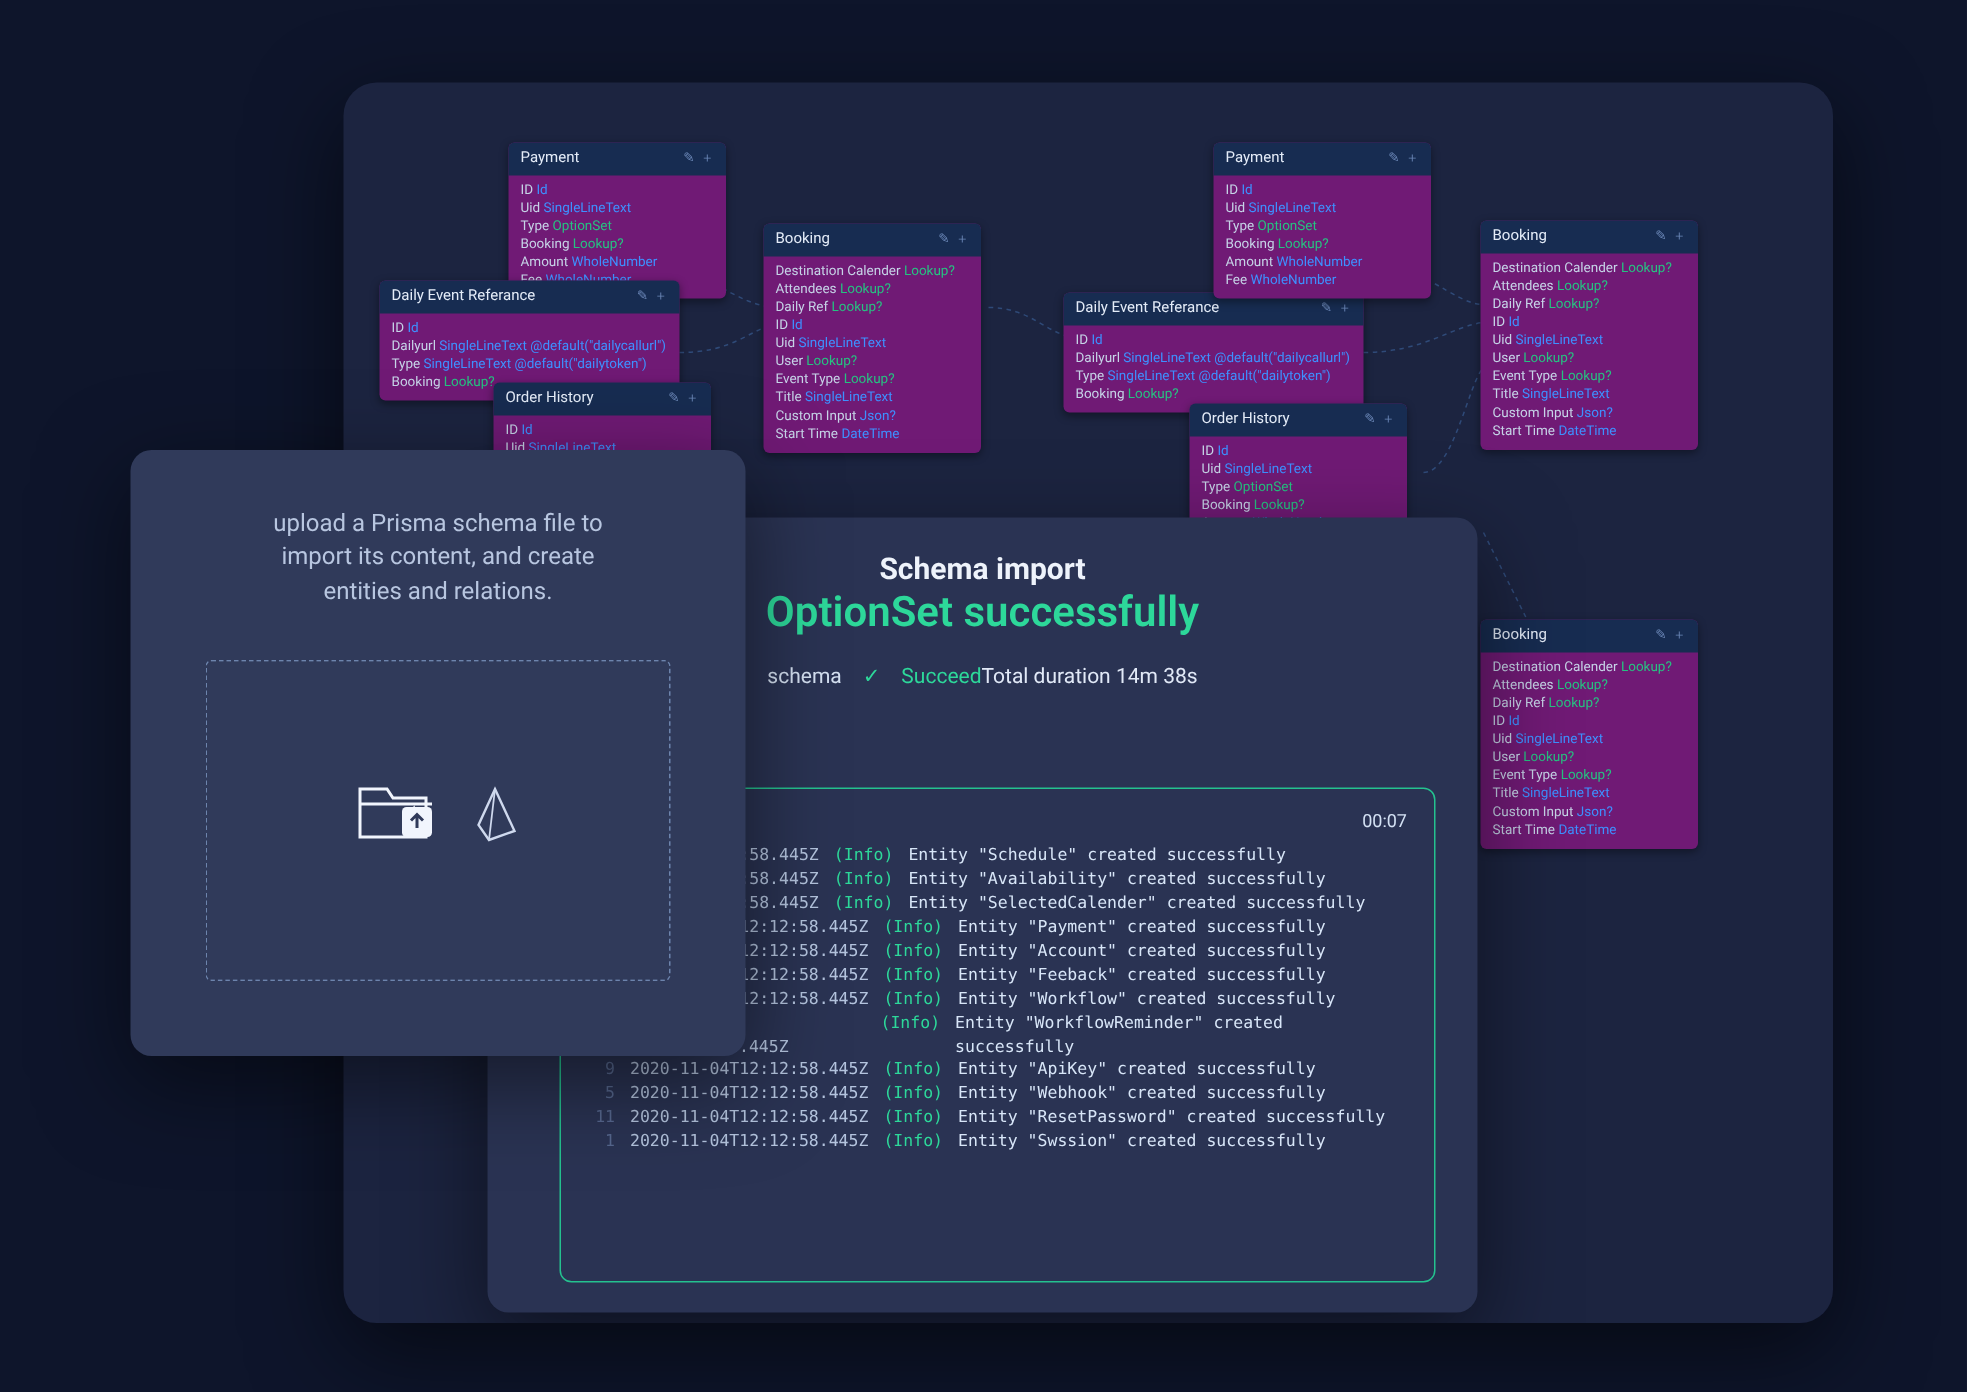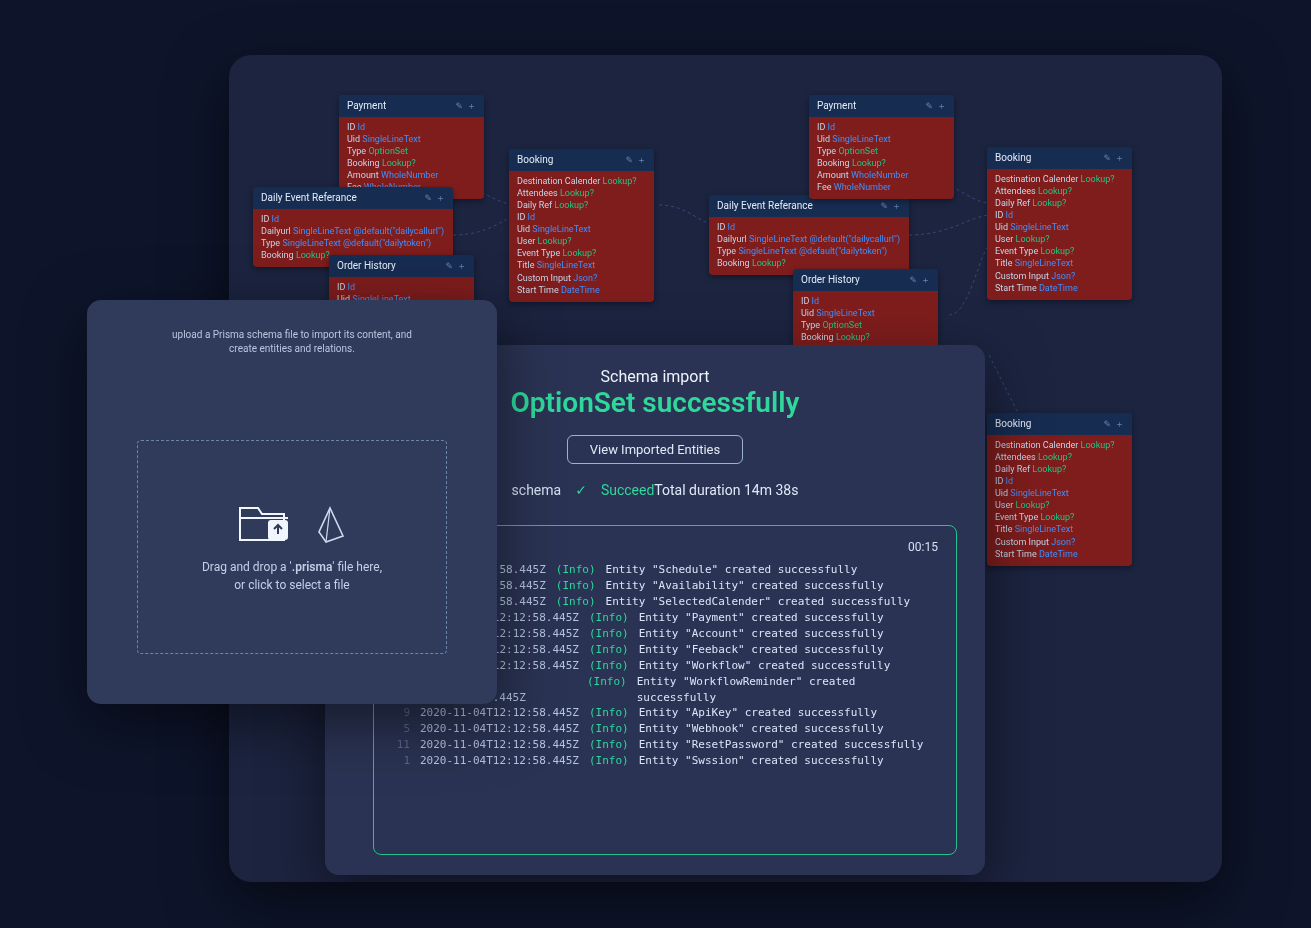--- a/index.html
+++ b/index.html
@@ -1,52 +1,52 @@
 <!DOCTYPE html>
 <html><head>
 <meta charset="utf-8">
 <style>
   html,body{margin:0;padding:0;width:1311px;height:928px;background:#0e152b;font-family:-apple-system,BlinkMacSystemFont,"Segoe UI",Roboto,Helvetica,Arial,sans-serif;color:#d5e1f2;overflow:hidden}
   .stage{position:relative;width:1311px;height:928px;}
   .app-window{position:absolute;left:229px;top:55px;width:993px;height:827px;background:#1c2440;border-radius:22px;box-shadow:0 20px 60px rgba(0,0,0,0.55);overflow:hidden}
 
   .erd{position:absolute;left:0;top:0;width:100%;height:360px;}
-  .entity{position:absolute;background:#7f1d1d;border-radius:4px;box-shadow:0 2px 6px rgba(0,0,0,0.4);font-size:9px;line-height:1.35;min-width:145px}
+  .entity{position:absolute;background:#701a75;border-radius:4px;box-shadow:0 2px 6px rgba(0,0,0,0.4);font-size:9px;line-height:1.35;min-width:145px}
   .entity .hdr{display:flex;align-items:center;justify-content:space-between;background:#172c51;padding:4px 8px;border-top-left-radius:4px;border-top-right-radius:4px;font-size:10px;color:#e4ecf8}
   .entity .hdr .icons{display:flex;gap:4px;color:#6a86b6;font-size:9px}
   .entity .body{padding:4px 8px 6px 8px}
   .fld{white-space:nowrap}
   .fk{color:#c6d3e7}
   .ft{color:#3e90ff}
   .fl{color:#26c281}
 
   .results{position:absolute;left:96px;top:290px;width:660px;height:530px;background:#2a3353;border-radius:14px;box-shadow:0 20px 60px rgba(0,0,0,0.5)}
   .res-hdr{text-align:center;padding-top:22px}
-  .res-title{font-size:16px;font-weight:400;color:#eef3fb}
+  .res-title{font-size:20px;font-weight:700;color:#eef3fb}
   .res-sub{font-size:28px;font-weight:600;color:#2dd89a;margin-top:0px}
   .view-btn{display:inline-block;margin-top:16px;border:1px solid #9fb1d4;border-radius:6px;padding:6px 22px;font-size:13px;color:#e1e9f7;cursor:pointer}
 
   .jobline{display:flex;align-items:center;justify-content:center;padding:18px 28px 0 28px;font-size:14px}
   .jobline .left{display:flex;align-items:center;gap:14px}
   .chk{color:#2dd89a;font-size:14px}
   .succ{color:#2dd89a}
   .dur{color:#e1e9f7}
 
   .logpanel{position:absolute;left:48px;right:28px;top:180px;bottom:20px;border:1px solid #24c28f;border-radius:8px;padding:14px 18px 12px 18px;}
   .logtop{display:flex;justify-content:space-between;font-size:12px;color:#d4e2f4;margin-bottom:8px}
   .logs{font-family:ui-monospace,Menlo,Consolas,monospace;font-size:11px;line-height:1.45}
   .logrow{display:flex;gap:10px}
   .ln{width:18px;text-align:right;color:#57688f}
   .ts{color:#b4c4de}
   .lv{color:#2dd89a}
   .msg{color:#d8e6f8}
 
   .import-card{position:absolute;left:87px;top:300px;width:370px;height:360px;background:#303a5a;border-radius:14px;box-shadow:0 18px 60px rgba(0,0,0,0.5);padding:22px 20px;text-align:center}
   .imp-title{font-size:21px;font-weight:600;color:#f1f5fd;margin-bottom:6px}
-  .imp-sub{font-size:10px;color:#b8c6e0;line-height:1.4;max-width:260px;margin:6px auto}
+  .imp-sub{font-size:16px;color:#b8c6e0;line-height:1.4;max-width:260px;margin:16px auto}
   .dropzone{position:absolute;left:50px;right:50px;top:140px;bottom:50px;border:1px dashed #6d84ad;border-radius:4px;display:flex;flex-direction:column;align-items:center;justify-content:center}
   .dz-icons{display:flex;gap:24px;align-items:flex-end;margin-bottom:14px}
   .dz-text{font-size:12px;color:#c3d0e8;line-height:1.5;text-align:center}
   .prisma-tag{font-weight:600}
   svg{display:block}
 </style>
 </head>
 <body>
 
 <div class="stage">
@@ -220,34 +220,33 @@
             <div class="fld"><span class="fk">Custom Input </span><span class="ft">Json?</span></div>
             <div class="fld"><span class="fk">Start Time </span><span class="ft">DateTime</span></div>
           </div>
         </div>
       </div>
 
     <div class="results">
       <div class="res-hdr">
         <div class="res-title">Schema import</div>
         <div class="res-sub">OptionSet successfully</div>
-        <div class="view-btn">View Imported Entities</div>
       </div>
       <div class="jobline">
         <div class="left">
           <span>schema</span>
           <span class="chk">✓</span>
           <span class="succ">Succeed</span>
         </div>
         <span class="dur">Total duration 14m 38s</span>
       </div>
       <div class="logpanel">
         <div class="logtop">
           <span>schema file</span>
-          <span>00:15</span>
+          <span>00:07</span>
         </div>
         <div class="logs" id="logs">
             <div class="logrow">
               <span class="ln"></span>
               <span class="ts">11-04T12:12:58.445Z</span>
               <span class="lv">(Info)</span>
               <span class="msg">Entity "Schedule" created successfully</span>
             </div>
             <div class="logrow">
               <span class="ln"></span>
@@ -336,19 +335,15 @@
             </g>
           </svg>
         </span>
         <span>
           <svg width="30" height="38" viewBox="0 0 30 38">
             <path d="M14 2 L27 30 L10 36 L3 26 Z" fill="none" stroke="#cfd9ee" stroke-width="1.6"></path>
             <path d="M14 2 L10 36" stroke="#cfd9ee" stroke-width="1.2"></path>
           </svg>
         </span>
       </div>
-      <div class="dz-text">
-        <span>Drag and drop a '</span><span class="prisma-tag">.prisma</span><span>' file here,</span><br>
-        <span>or click to select a file</span>
-      </div>
     </div>
   </div>
 </div>
 
 </body></html>

